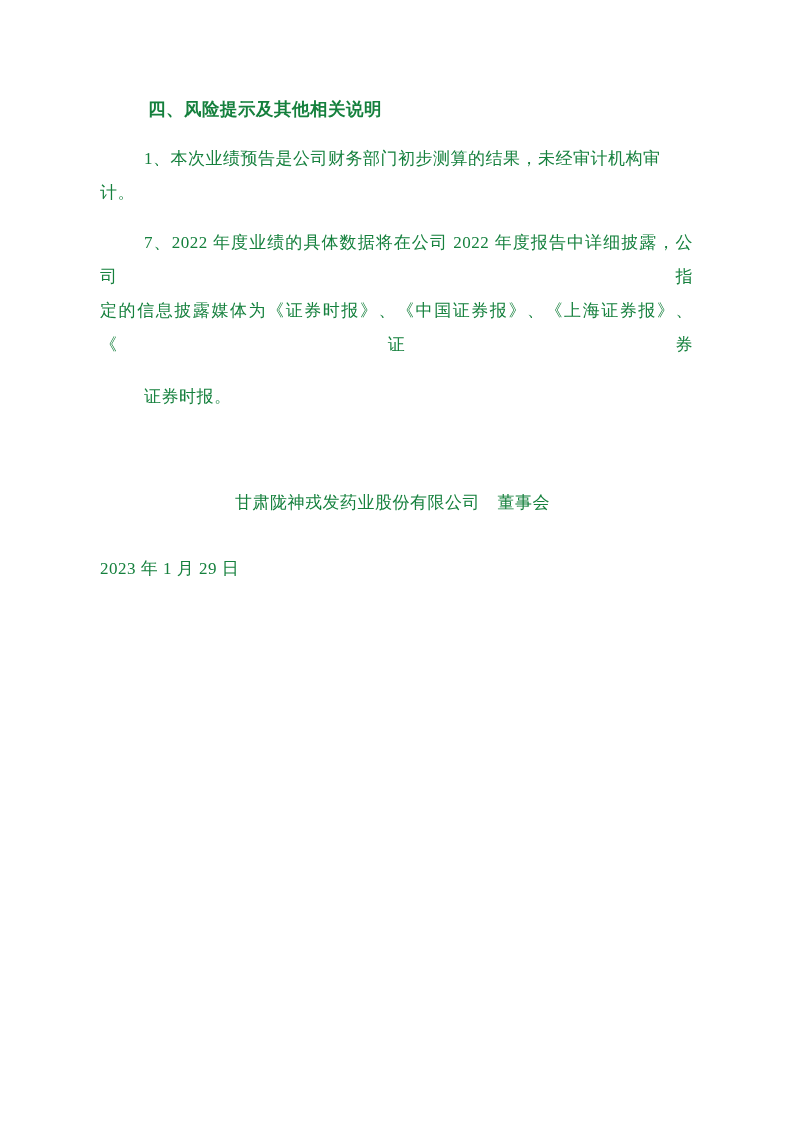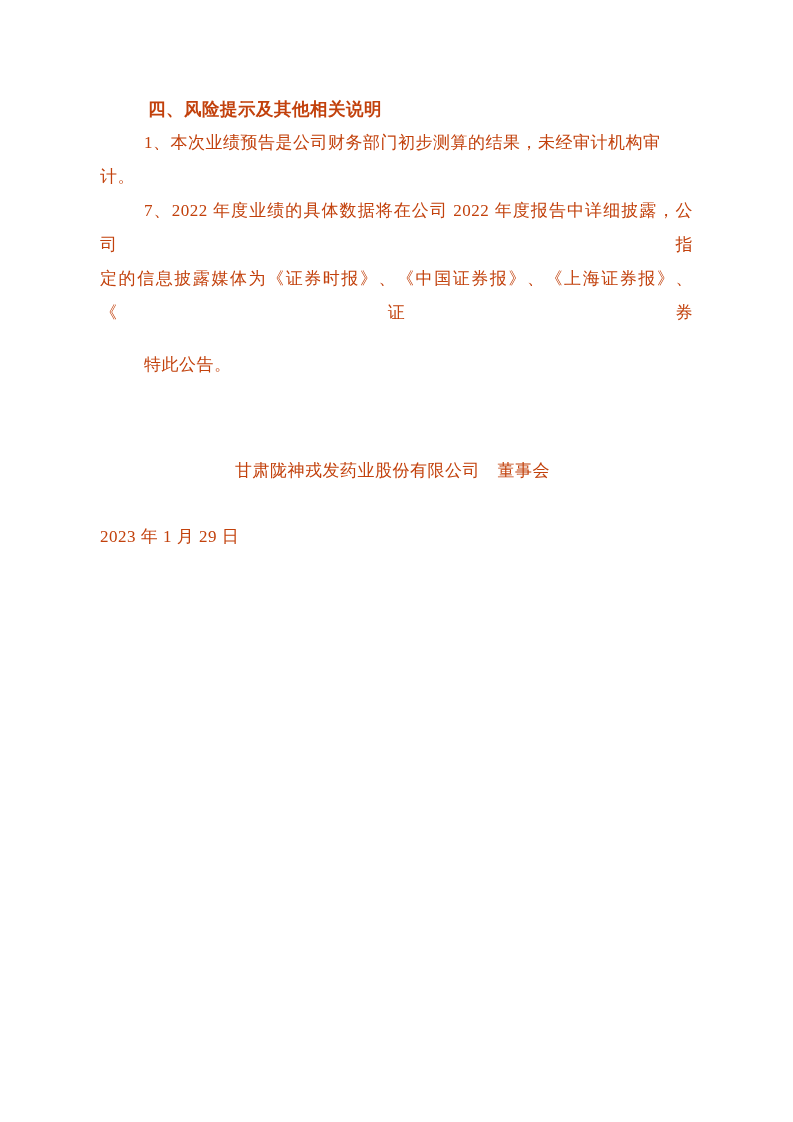--- a/index.html
+++ b/index.html
@@ -14,34 +14,35 @@
     height: 1122px;
     background: #ffffff;
     overflow: hidden;
   }
   .content {
     padding: 92px 100px 0 100px;
     font-family: "Liberation Serif", "DejaVu Serif", serif;
     font-size: 17px;
     line-height: 34px;
     letter-spacing: 0.5px;
-    color: #c2410c;
+    color: #15803d;
   }
   .heading {
     font-family: "Liberation Sans", "DejaVu Sans", sans-serif;
     font-weight: bold;
     font-size: 17.5px;
     padding-left: 48px;
     line-height: 34px;
   }
   .line {
     min-height: 34px;
   }
   .indent {
     text-indent: 44px;
+    margin-top: 16px;
   }
   .just {
     text-align: justify;
     text-align-last: justify;
   }
   .closing {
     margin-top: 18px;
   }
   .sig {
     margin-top: 72px;
@@ -61,20 +62,20 @@
 
     <div class="heading">四、风险提示及其他相关说明</div>
 
     <div class="line indent">1、本次业绩预告是公司财务部门初步测算的结果，未经审计机构审计。</div>
 
     <div class="line indent just">7、2022 年度业绩的具体数据将在公司 2022 年度报告中详细披露，公司指</div>
 
     <div class="line just">定的信息披露媒体为《证券时报》、《中国证券报》、《上海证券报》、《证券</div>
 
 
-    <div class="line indent closing">特此公告。</div>
+    <div class="line indent closing">证券时报。</div>
 
     <div class="line sig">甘肃陇神戎发药业股份有限公司　董事会</div>
 
     <div class="line sig-date">2023 年 1 月 29 日</div>
 
   </div>
 </div>
 
 </body></html>

